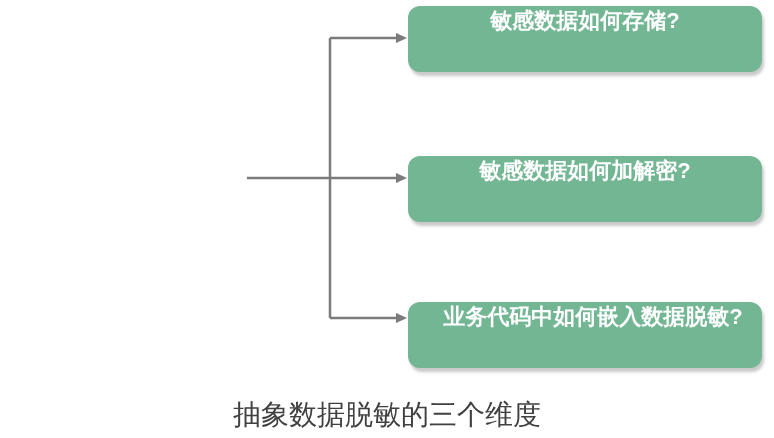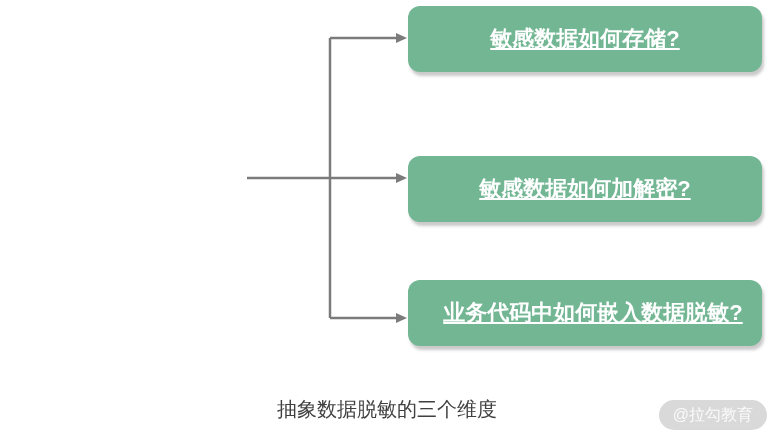--- a/index.html
+++ b/index.html
@@ -11,27 +11,25 @@
   .canvas {
     position: relative;
     width: 774px;
     height: 438px;
     background: #ffffff;
     overflow: hidden;
   }
   .node {
     position: absolute;
     display: flex;
-    align-items: center;
     justify-content: center;
     color: var(--node-text, #ffffff);
     font-weight: bold;
     text-align: center;
     box-sizing: border-box;
-    text-decoration: underline;
   }
   .root-node {
     left: 9px;
     top: 142px;
     width: 238px;
     height: 72px;
     border-radius: 10px;
     background: var(--root-bg, #f0876a);
     font-size: 23px;
     box-shadow: 1px 4px 3px rgba(80, 80, 80, 0.35);
@@ -40,21 +38,21 @@
     left: 408px;
     width: 354px;
     height: 66px;
     border-radius: 12px;
     background: var(--branch-bg, #72b693);
     font-size: 22px;
     box-shadow: 2px 4px 3px rgba(80, 80, 80, 0.30);
   }
   .branch-1 { top: 6px; }
   .branch-2 { top: 156px; }
-  .branch-3 { top: 280px; padding-left: 16px; }
+  .branch-3 { top: 302px; padding-left: 16px; }
   .connectors {
     position: absolute;
     left: 0;
     top: 0;
     width: 774px;
     height: 438px;
     pointer-events: none;
   }
   .connectors line {
     stroke: var(--connector, #7b7b7b);
@@ -62,21 +60,21 @@
   }
   .connectors polygon {
     fill: var(--connector, #7b7b7b);
   }
   .caption {
     position: absolute;
     left: 0;
     top: 396px;
     width: 774px;
     text-align: center;
-    font-size: 20px;
+    font-size: 28px;
     color: var(--caption-text, #404040);
   }
   .watermark {
     position: absolute;
     right: 7px;
     top: 400px;
     height: 30px;
     padding: 0 14px;
     border-radius: 15px;
     background: var(--watermark-bg, #d9d9d9);
@@ -116,17 +114,14 @@
   <div class="node branch-node branch-2">
     <span>敏感数据如何加解密?</span>
   </div>
 
   <div class="node branch-node branch-3">
     <span>业务代码中如何嵌入数据脱敏?</span>
   </div>
 
   <div class="caption">抽象数据脱敏的三个维度</div>
 
-  <div class="watermark">
-    <span>@拉勾教育</span>
-  </div>
 
 </div>
 
 </body></html>

